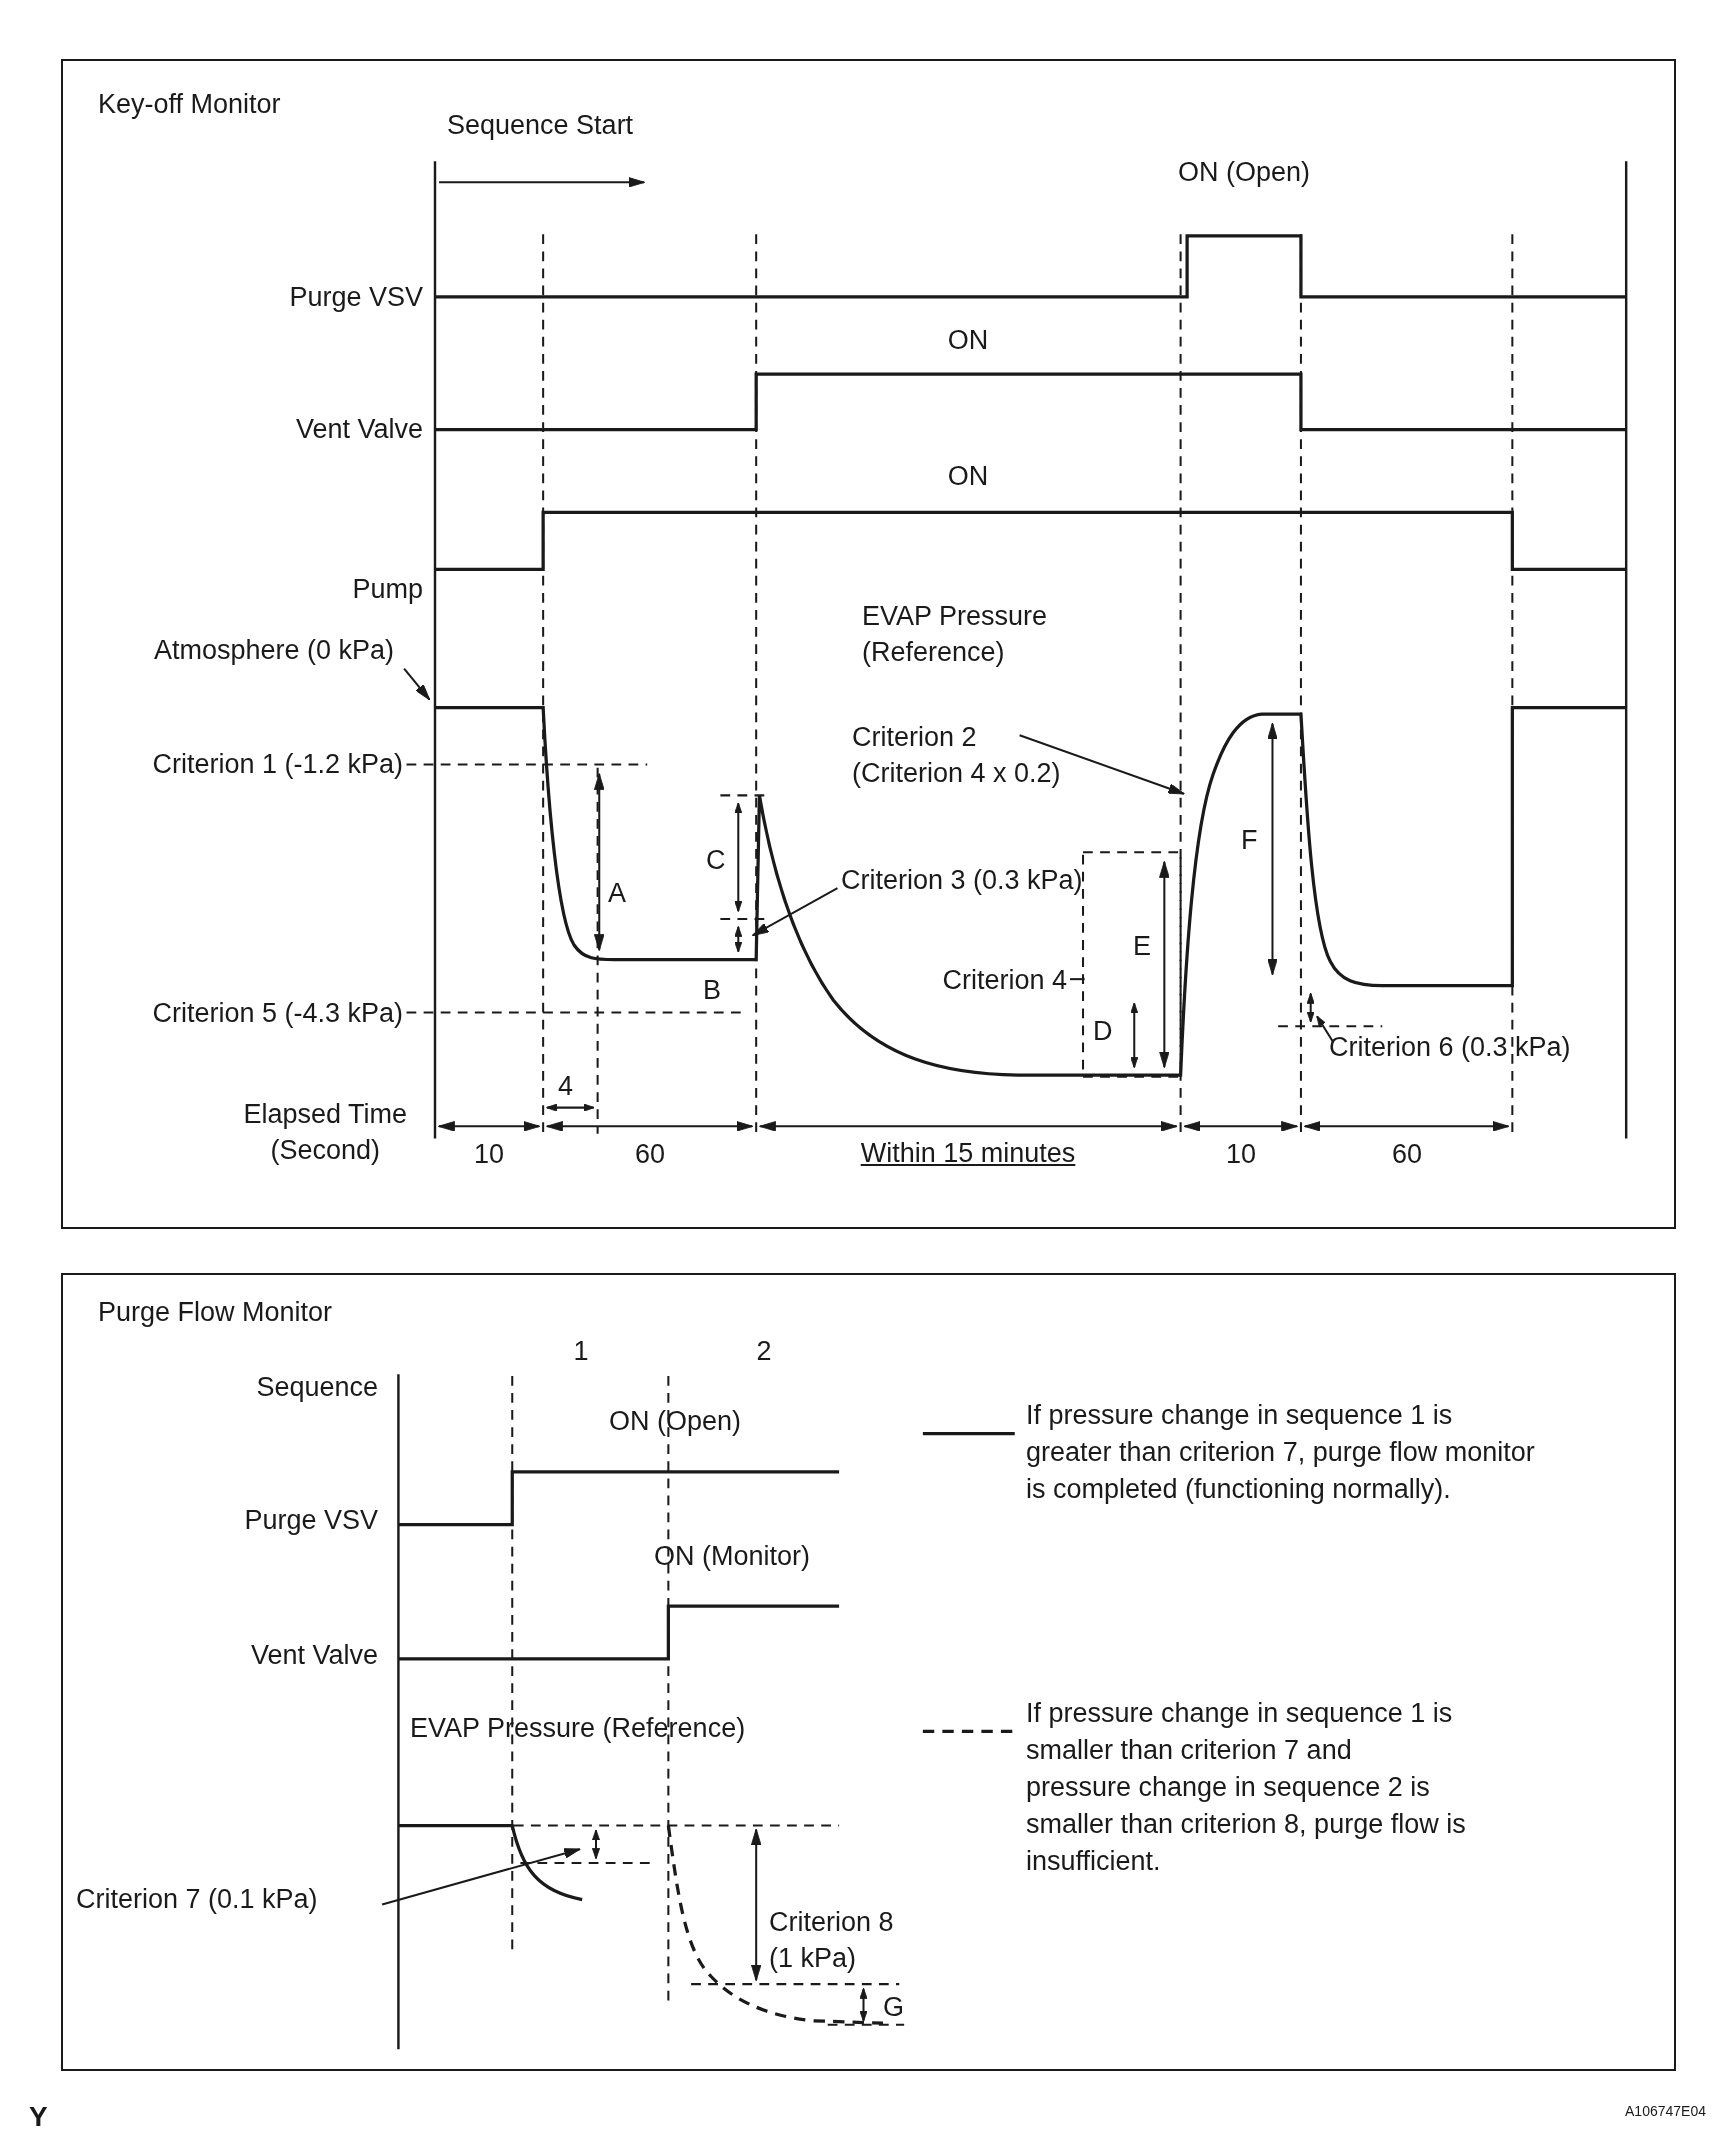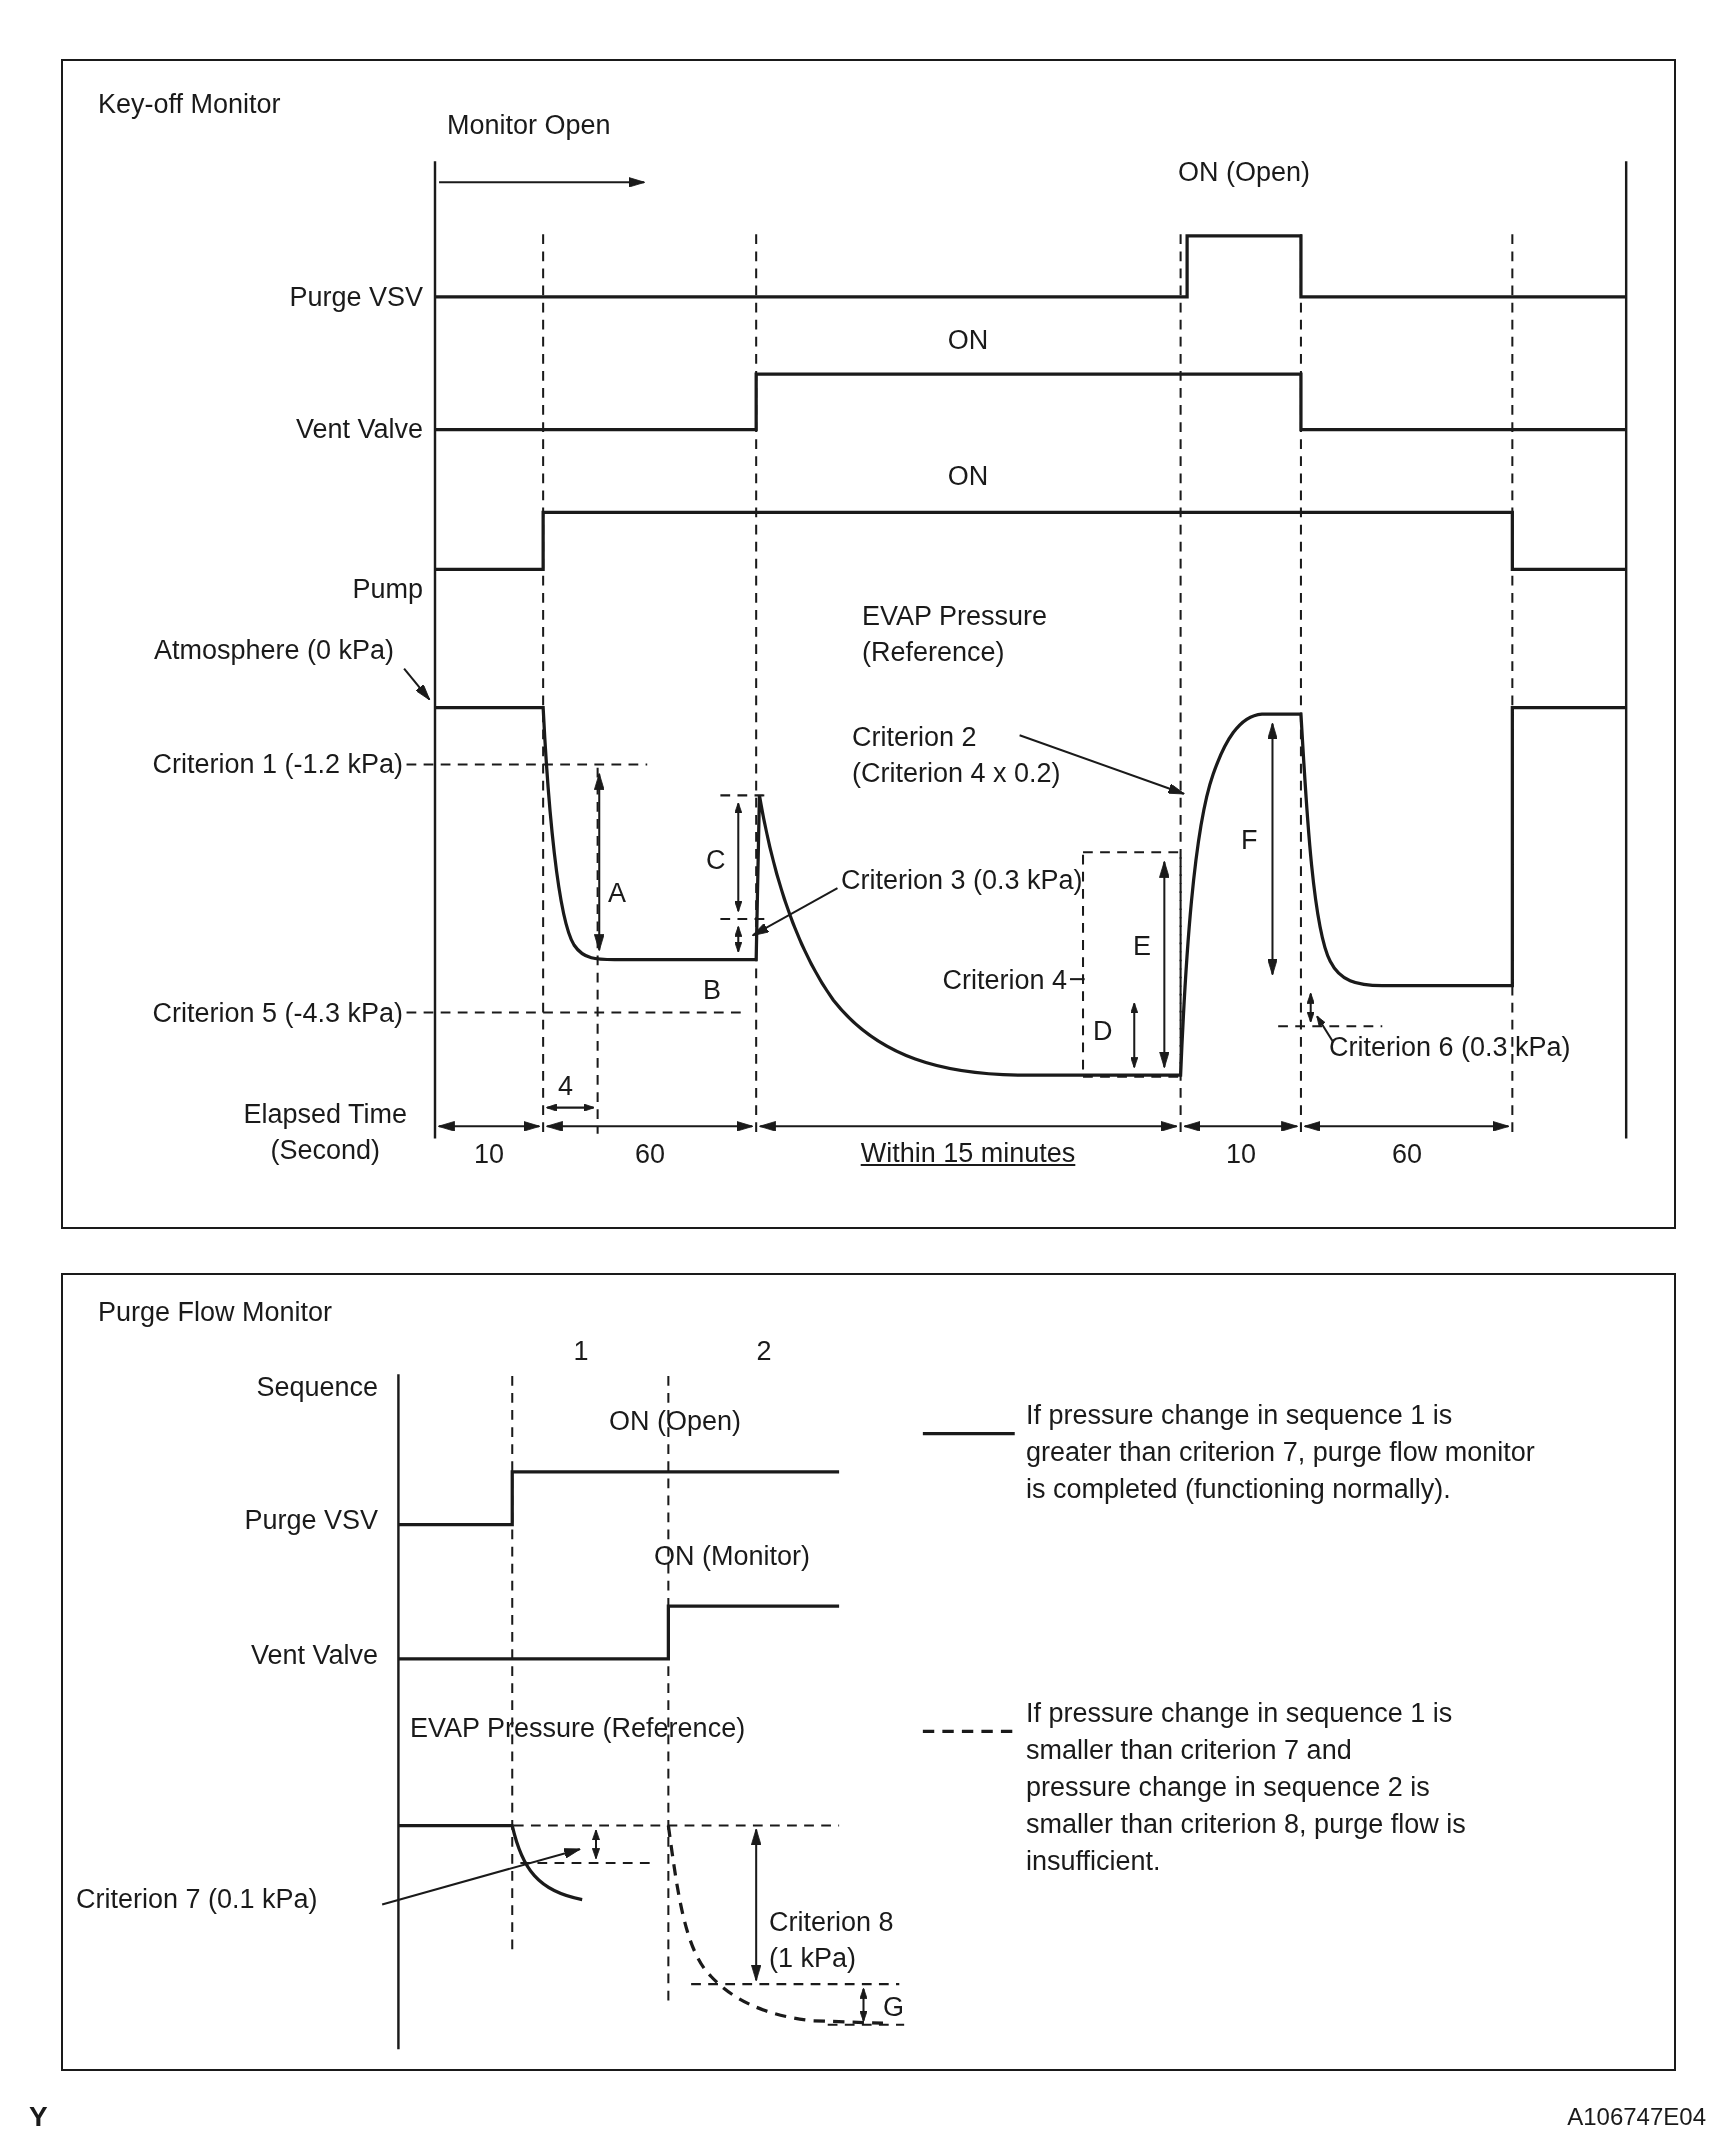--- a/index.html
+++ b/index.html
@@ -9,21 +9,21 @@
   .panel-top{left:61px;top:59px;width:1611px;height:1166px;}
   .panel-bottom{left:61px;top:1273px;width:1611px;height:794px;}
   svg.linework{position:absolute;left:0;top:0;width:1727px;height:2151px;pointer-events:none;}
   .lbl{position:absolute;font-size:27px;line-height:33px;white-space:nowrap;z-index:5;}
   .rgt{transform:translateX(-100%);}
   .ctr{transform:translateX(-50%);}
   .prl{white-space:pre-line;line-height:36px;}
   .cen{text-align:center;}
   .legend{white-space:pre-line;line-height:37px;}
   .footer-y{position:absolute;font-size:28px;font-weight:bold;z-index:5;}
-  .footer-code{position:absolute;font-size:24px;z-index:5;transform:translateX(-100%);}
+  .footer-code{position:absolute;font-size:14px;z-index:5;transform:translateX(-100%);}
   path,rect.dashedbox,line{stroke:#1a1a1a;}
 </style>
 </head>
 <body>
 
 <div class="panel panel-top"></div>
 <div class="panel panel-bottom"></div>
 
 <svg class="linework" viewBox="0 0 2124 2645" fill="none" stroke-linecap="butt" stroke-linejoin="miter">
   <defs>
@@ -123,21 +123,21 @@
 
   <g stroke-width="2.5">
     <path d="M733,2251 V2285" marker-start="url(#arw-s)" marker-end="url(#arw-s)"></path>
     <path d="M470,2342 L713,2274" marker-end="url(#arw)"></path>
     <path d="M930,2250 V2435" marker-start="url(#arw)" marker-end="url(#arw)"></path>
     <path d="M1062,2446 V2485" marker-start="url(#arw-s)" marker-end="url(#arw-s)"></path>
   </g>
 </svg>
 
 <div class="lbl" style="left:98px;top:88px;">Key-off Monitor</div>
-<div class="lbl" style="left:447px;top:109px;">Monitor Open</div>
+<div class="lbl" style="left:447px;top:109px;">Sequence Start</div>
 <div class="lbl ctr" style="left:1244px;top:156px;">ON (Open)</div>
 <div class="lbl rgt" style="left:423px;top:281px;">Purge VSV</div>
 <div class="lbl ctr" style="left:968px;top:324px;">ON</div>
 <div class="lbl rgt" style="left:423px;top:413px;">Vent Valve</div>
 <div class="lbl ctr" style="left:968px;top:460px;">ON</div>
 <div class="lbl rgt" style="left:423px;top:553px;margin-top:20px;">Pump</div>
 <div class="lbl prl" style="left:862px;top:598px;">EVAP Pressure
 (Reference)</div>
 <div class="lbl rgt" style="left:394px;top:634px;">Atmosphere (0 kPa)</div>
 <div class="lbl rgt" style="left:403px;top:748px;">Criterion 1 (-1.2 kPa)</div>

